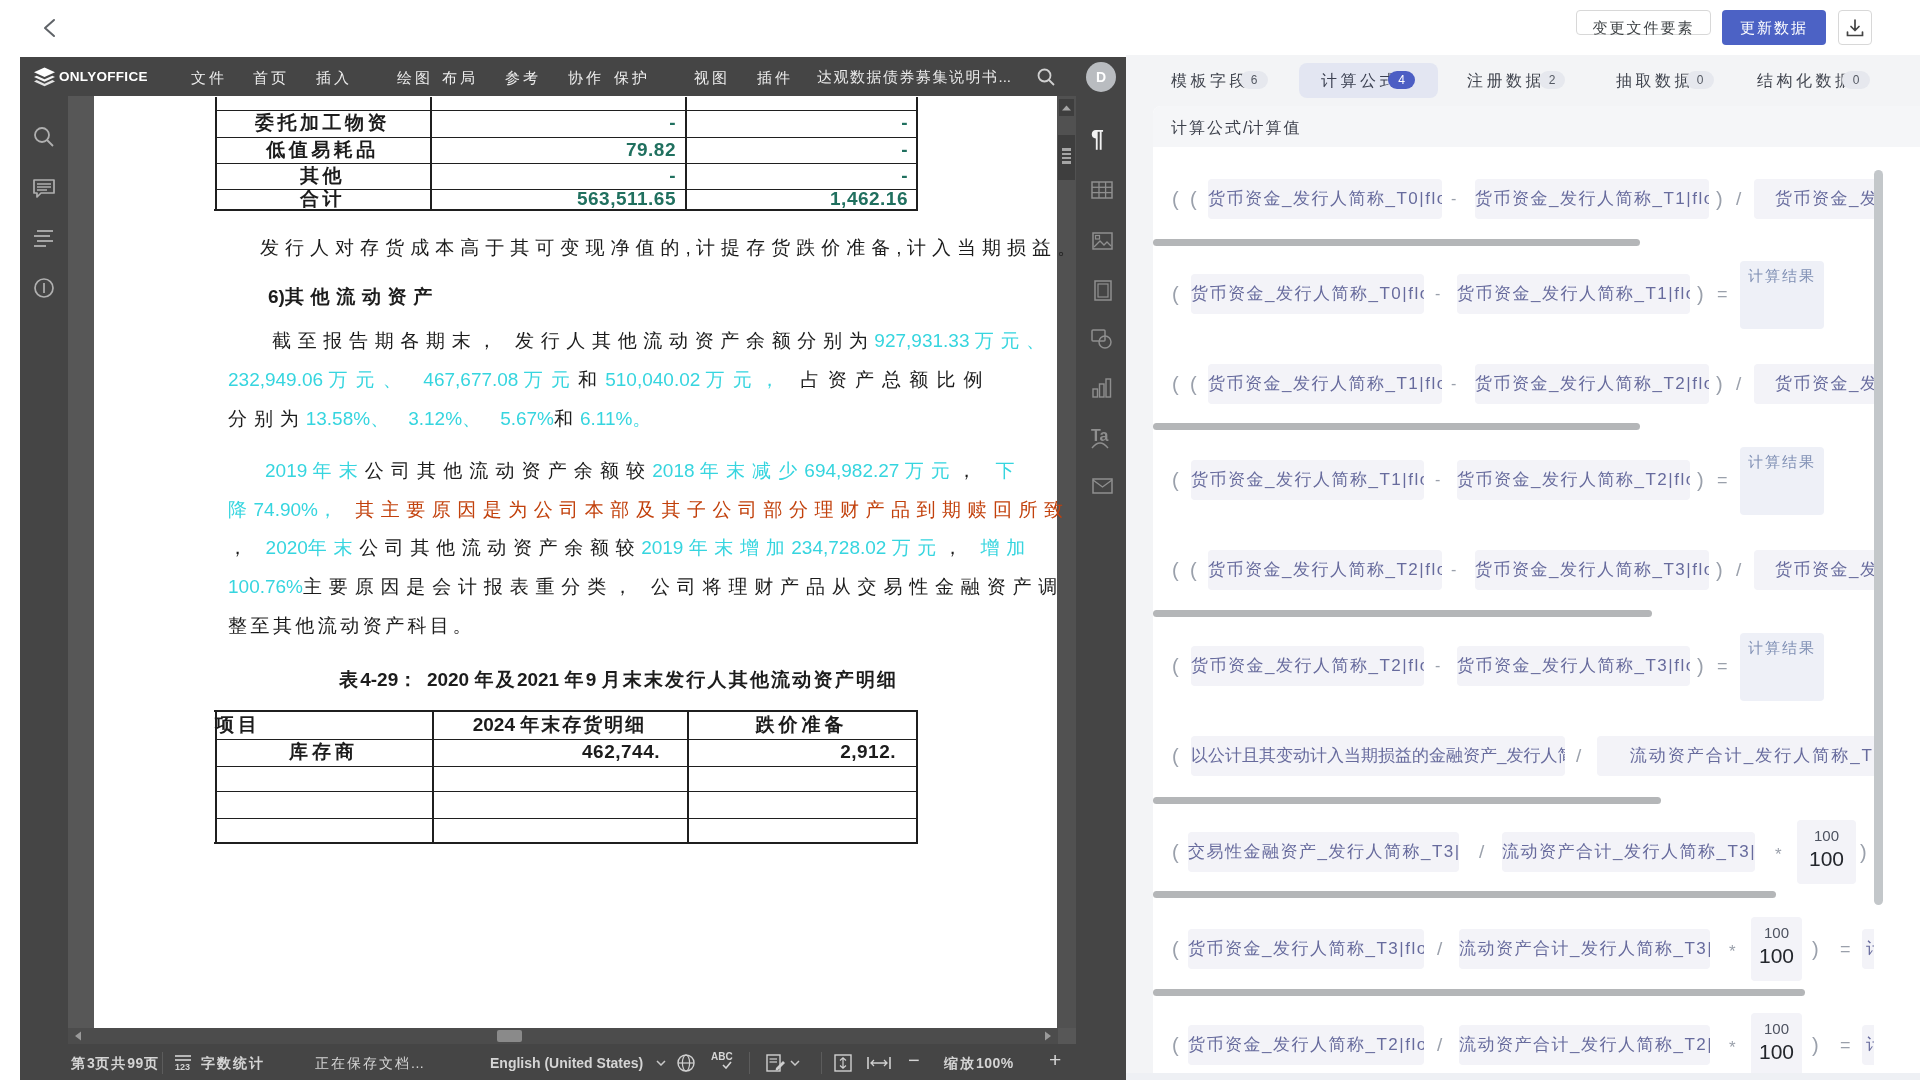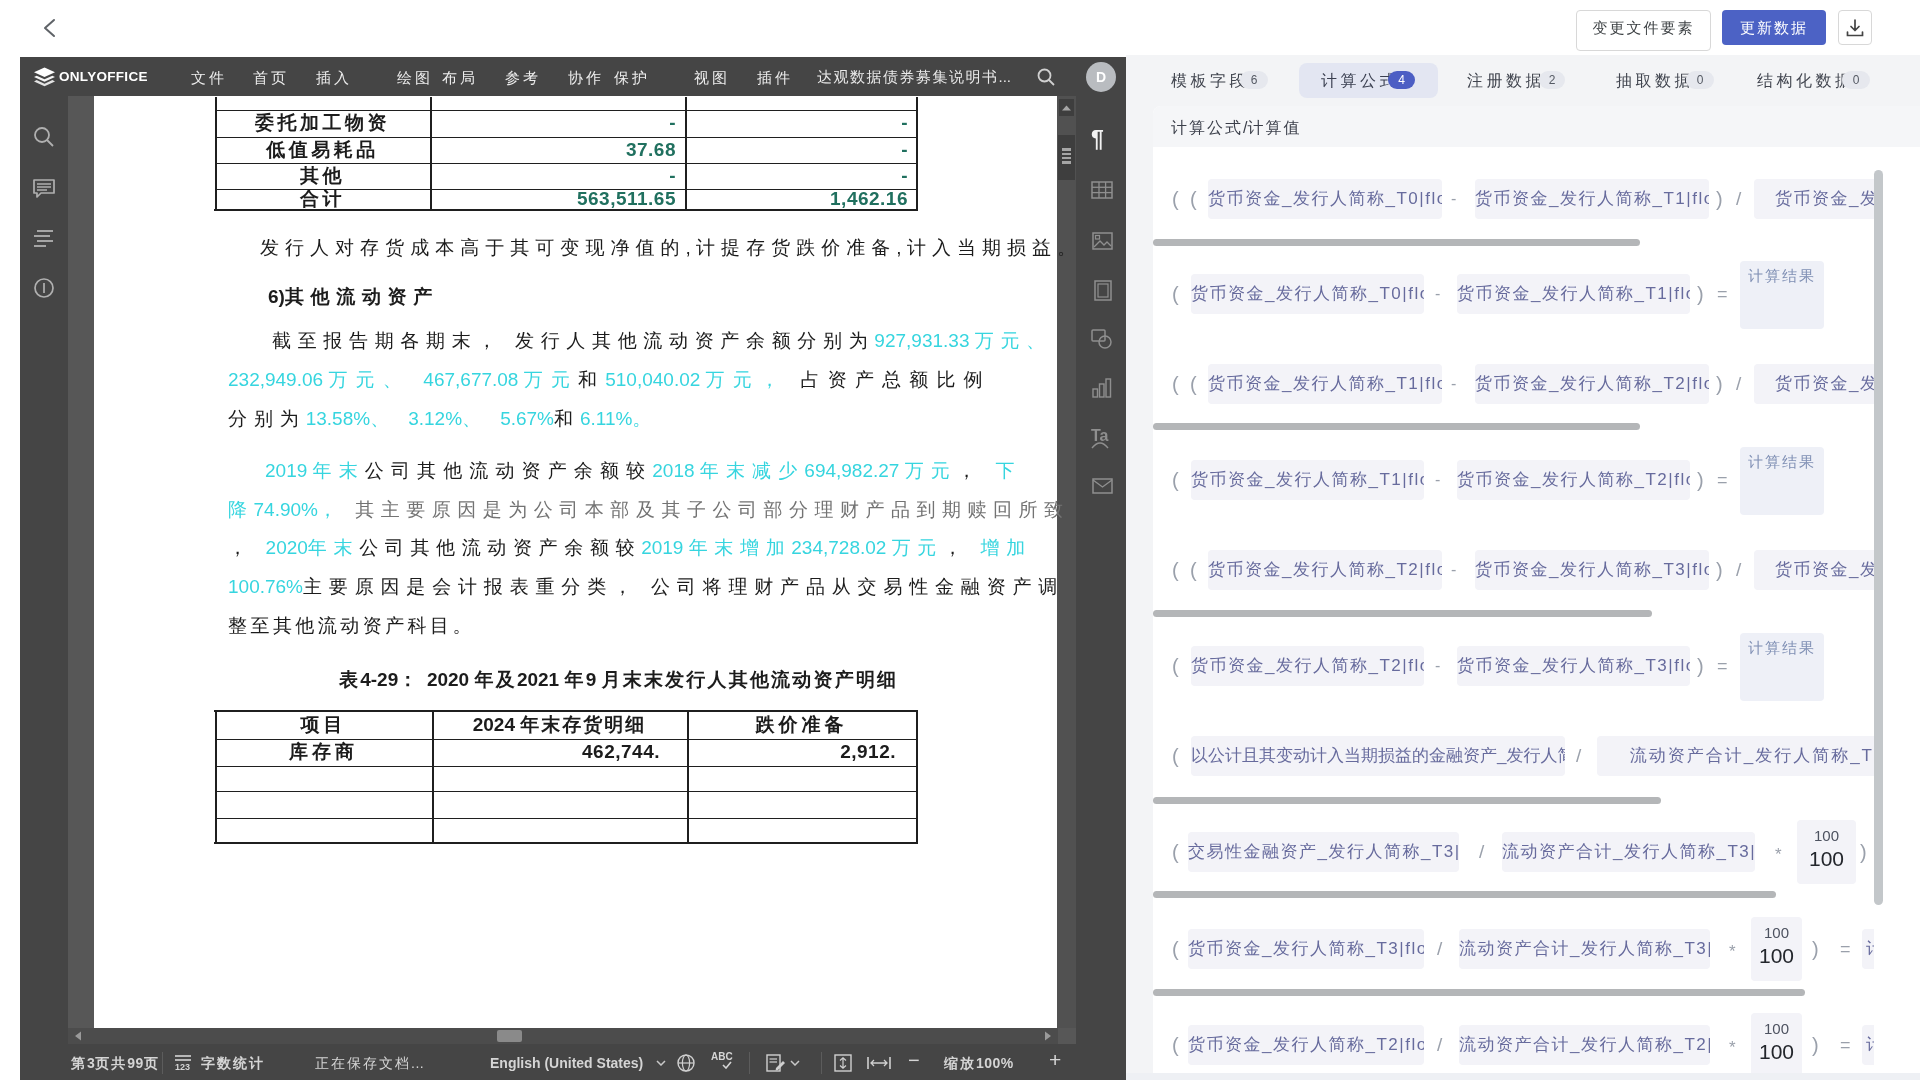--- a/index.html
+++ b/index.html
@@ -27,21 +27,21 @@
 .res { position:absolute; background:#eef0f7; border-radius:4px; color:#7f8fb4; font-size:15px; text-align:center;
   padding-top:6px; letter-spacing:2px; }
 .frac { position:absolute; background:#f3f3f8; border-radius:4px; text-align:center; }
 .divider { position:absolute; height:7px; border-radius:3.5px; background:#b4b6b8; }
 </style></head>
 <body>
 
 <svg width="22" height="22" viewBox="0 0 22 22" style="position:absolute;left:40px;top:17px">
     <path d="M14 3 L5 11 L14 19" stroke="#5f6368" stroke-width="2" fill="none" stroke-linecap="round" stroke-linejoin="round"></path>
   </svg>
-<div class="abs" style="left:1576px;top:10px;width:135px;height:41px;border:1px solid #d8d8d8;border-radius:4px;background:#fff;
+<div class="abs" style="left:1576px;top:10px;width:135px;height:25px;border:1px solid #d8d8d8;border-radius:4px;background:#fff;
  color:#3c4043;font-size:15px;letter-spacing:2px;text-align:center;line-height:33px">变更文件要素</div>
 <div class="abs" style="left:1722px;top:10px;width:104px;height:35px;border-radius:4px;background:#4c62c5;
  color:#fff;font-size:15px;letter-spacing:2px;text-align:center;line-height:35px">更新数据</div>
 <div class="abs" style="left:1838px;top:10px;width:34px;height:35px;border:1px solid #d8d8d8;border-radius:4px;background:#fff"></div>
 <svg width="18" height="18" viewBox="0 0 18 18" style="position:absolute;left:1846px;top:19px">
     <path d="M9 1 V11 M5 7.5 L9 11.5 L13 7.5" stroke="#444" stroke-width="1.7" fill="none" stroke-linecap="round" stroke-linejoin="round"></path>
     <path d="M1.5 13 V16.5 H16.5 V13" stroke="#444" stroke-width="1.7" fill="none" stroke-linecap="round"></path>
   </svg>
 
 <div class="abs" style="left:20px;top:57px;width:1106px;height:39px;background:#454545"></div>
@@ -202,50 +202,50 @@
 <div class="tl" style="left:916px;top:97px;width:1.5px;height:113px"></div>
 <div class="tl" style="left:215px;top:110px;width:702px;height:1.2px"></div>
 <div class="tl" style="left:215px;top:136.5px;width:702px;height:1.2px"></div>
 <div class="tl" style="left:215px;top:162.5px;width:702px;height:1.2px"></div>
 <div class="tl" style="left:215px;top:189px;width:702px;height:1.2px"></div>
 <div class="tl" style="left:214px;top:209px;width:704px;height:2px"></div>
 <div class="tc" style="left:215px;top:112px;width:215px;text-align:center;letter-spacing:3.5px">委托加工物资</div>
 <div class="tv" style="left:430px;top:112px;width:255px;padding-right:9px">-</div>
 <div class="tv" style="left:685px;top:112px;width:231px;padding-right:8px">-</div>
 <div class="tc" style="left:215px;top:138.5px;width:215px;text-align:center;letter-spacing:3.5px">低值易耗品</div>
-<div class="tv" style="left:430px;top:138.5px;width:255px;padding-right:9px">37.68</div>
+<div class="tv" style="left:430px;top:138.5px;width:255px;padding-right:9px">79.82</div>
 <div class="tv" style="left:685px;top:138.5px;width:231px;padding-right:8px">-</div>
 <div class="tc" style="left:215px;top:164.5px;width:215px;text-align:center;letter-spacing:3.5px">其他</div>
 <div class="tv" style="left:430px;top:164.5px;width:255px;padding-right:9px">-</div>
 <div class="tv" style="left:685px;top:164.5px;width:231px;padding-right:8px">-</div>
 <div class="tc" style="left:215px;top:188px;width:215px;text-align:center;letter-spacing:3.5px">合计</div>
 <div class="tv" style="left:430px;top:188px;width:255px;padding-right:9px">563,511.65</div>
 <div class="tv" style="left:685px;top:188px;width:231px;padding-right:8px">1,462.16</div>
 <div class="dl" id="L1" style="left:260px;top:235px;"><span style="color:#1c1c1c;letter-spacing:6.03px;">发行人对存货成本高于其可变现净值的</span><span style="color:#1c1c1c;letter-spacing:0;">, </span><span style="color:#1c1c1c;letter-spacing:6.03px;">计提存货跌价准备</span><span style="color:#1c1c1c;letter-spacing:0;">, </span><span style="color:#1c1c1c;letter-spacing:6.03px;">计入当期损益。</span></div>
 <div class="dl" id="L2" style="left:268px;top:284px;font-weight:bold;"><span style="color:#1c1c1c;letter-spacing:0;">6)</span><span style="color:#1c1c1c;letter-spacing:6.67px;">其他流动资产</span></div>
 <div class="dl" id="L3" style="left:260px;top:328px;"><span style="color:#1c1c1c;letter-spacing:6.67px;margin-left:12px;">截至报告期各期末， 发行人其他流动资产余额分别为</span><span style="color:#36d5df;letter-spacing:0;">927,931.33 </span><span style="color:#36d5df;letter-spacing:6.67px;">万元、</span></div>
 <div class="dl" id="L4" style="left:228px;top:367px;"><span style="color:#36d5df;letter-spacing:0;">232,949.06 </span><span style="color:#36d5df;letter-spacing:8.17px;">万元、 </span><span style="color:#36d5df;letter-spacing:0;">467,677.08 </span><span style="color:#36d5df;letter-spacing:8.17px;">万元</span><span style="color:#1c1c1c;letter-spacing:8.17px;">和</span><span style="color:#36d5df;letter-spacing:0;">510,040.02 </span><span style="color:#36d5df;letter-spacing:8.17px;">万元， </span><span style="color:#1c1c1c;letter-spacing:8.17px;">占资产总额比例</span></div>
 <div class="dl" id="L5" style="left:228px;top:406px;"><span style="color:#1c1c1c;letter-spacing:6.89px;">分别为</span><span style="color:#36d5df;letter-spacing:0;">13.58%</span><span style="color:#36d5df;letter-spacing:6.89px;">、 </span><span style="color:#36d5df;letter-spacing:0;">3.12%</span><span style="color:#36d5df;letter-spacing:6.89px;">、 </span><span style="color:#36d5df;letter-spacing:0;">5.67%</span><span style="color:#1c1c1c;letter-spacing:6.89px;">和</span><span style="color:#36d5df;letter-spacing:0;">6.11%</span><span style="color:#36d5df;letter-spacing:6.89px;">。</span></div>
 <div class="dl" id="L6" style="left:265px;top:458px;"><span style="color:#36d5df;letter-spacing:0;">2019 </span><span style="color:#36d5df;letter-spacing:7.13px;">年末</span><span style="color:#1c1c1c;letter-spacing:7.13px;">公司其他流动资产余额较</span><span style="color:#36d5df;letter-spacing:0;">2018 </span><span style="color:#36d5df;letter-spacing:7.13px;">年末减少</span><span style="color:#36d5df;letter-spacing:0;">694,982.27 </span><span style="color:#36d5df;letter-spacing:7.13px;">万元</span><span style="color:#1c1c1c;letter-spacing:7.13px;">， </span><span style="color:#36d5df;letter-spacing:7.13px;">下</span></div>
-<div class="dl" id="L7" style="left:228px;top:497px;"><span style="color:#36d5df;letter-spacing:6.51px;">降</span><span style="color:#36d5df;letter-spacing:0;">74.90%</span><span style="color:#36d5df;letter-spacing:6.51px;">，</span><span style="color:#737373;letter-spacing:6.51px;"> 其主要原因是为公司本部及其子公司部分理财产品到期赎回所致</span></div>
+<div class="dl" id="L7" style="left:228px;top:497px;"><span style="color:#36d5df;letter-spacing:6.51px;">降</span><span style="color:#36d5df;letter-spacing:0;">74.90%</span><span style="color:#36d5df;letter-spacing:6.51px;">，</span><span style="color:#c2410c;letter-spacing:6.51px;"> 其主要原因是为公司本部及其子公司部分理财产品到期赎回所致</span></div>
 <div class="dl" id="L8" style="left:228px;top:535px;"><span style="color:#1c1c1c;letter-spacing:6.64px;">， </span><span style="color:#36d5df;letter-spacing:0;">2020</span><span style="color:#36d5df;letter-spacing:6.64px;">年末</span><span style="color:#1c1c1c;letter-spacing:6.64px;">公司其他流动资产余额较</span><span style="color:#36d5df;letter-spacing:0;">2019 </span><span style="color:#36d5df;letter-spacing:6.64px;">年末增加</span><span style="color:#36d5df;letter-spacing:0;">234,728.02 </span><span style="color:#36d5df;letter-spacing:6.64px;">万元</span><span style="color:#1c1c1c;letter-spacing:6.64px;">， </span><span style="color:#36d5df;letter-spacing:6.64px;">增加</span></div>
 <div class="dl" id="L9" style="left:228px;top:574px;"><span style="color:#36d5df;letter-spacing:0;">100.76%</span><span style="color:#1c1c1c;letter-spacing:6.83px;">主要原因是会计报表重分类， 公司将理财产品从交易性金融资产调</span></div>
 <div class="dl" id="L10" style="left:228px;top:613px;"><span style="color:#1c1c1c;letter-spacing:3.45px;">整至其他流动资产科目。</span></div>
 <div class="dl" id="CAP" style="left:339px;top:667px;font-weight:bold;"><span style="color:#1c1c1c;letter-spacing:2.2px;">表</span><span style="color:#1c1c1c;letter-spacing:0;">4-29</span><span style="color:#1c1c1c;letter-spacing:2.2px;">： </span><span style="color:#1c1c1c;letter-spacing:0;">2020 </span><span style="color:#1c1c1c;letter-spacing:2.2px;">年及</span><span style="color:#1c1c1c;letter-spacing:0;">2021 </span><span style="color:#1c1c1c;letter-spacing:2.2px;">年</span><span style="color:#1c1c1c;letter-spacing:0;">9 </span><span style="color:#1c1c1c;letter-spacing:2.2px;">月末末发行人其他流动资产明细</span></div>
 <div class="tl" style="left:215px;top:711px;width:1.5px;height:133px"></div>
 <div class="tl" style="left:432px;top:711px;width:1.5px;height:133px"></div>
 <div class="tl" style="left:687px;top:711px;width:1.5px;height:133px"></div>
 <div class="tl" style="left:916px;top:711px;width:1.5px;height:133px"></div>
 <div class="tl" style="left:214px;top:710px;width:704px;height:2px"></div>
 <div class="tl" style="left:215px;top:738.5px;width:702px;height:1.2px"></div>
 <div class="tl" style="left:215px;top:765.5px;width:702px;height:1.2px"></div>
 <div class="tl" style="left:215px;top:791px;width:702px;height:1.2px"></div>
 <div class="tl" style="left:215px;top:817.5px;width:702px;height:1.2px"></div>
 <div class="tl" style="left:214px;top:842px;width:704px;height:2px"></div>
-<div class="tc" style="left:215px;top:714px;width:217px;text-align:center;letter-spacing:4px">项目</div>
+<div class="tc" style="left:215px;top:714px;width:217px;letter-spacing:4px">项目</div>
 <div class="tc" style="left:432px;top:714px;width:255px;text-align:center;letter-spacing:2px"><span style="letter-spacing:0">2024 </span>年末存货明细</div>
 <div class="tc" style="left:687px;top:714px;width:229px;text-align:center;letter-spacing:4px">跌价准备</div>
 <div class="tc" style="left:215px;top:741px;width:217px;text-align:center;letter-spacing:4px">库存商</div>
 <div class="tv" style="left:432px;top:741px;width:255px;padding-right:27px;color:#1c1c1c">462,744.</div>
 <div class="tv" style="left:687px;top:741px;width:229px;padding-right:20px;color:#1c1c1c">2,912.</div>
 
 <div class="abs" style="left:1126px;top:55px;width:794px;height:1025px;background:#f3f4f6"></div>
 <div class="tab" style="left:1171px">模板字段</div>
 <div class="badge" style="left:1240px;width:28px">6</div>
 <div style="position:absolute;left:1299px;top:63px;width:139px;height:35px;background:#e3e6f2;border-radius:8px"></div>

